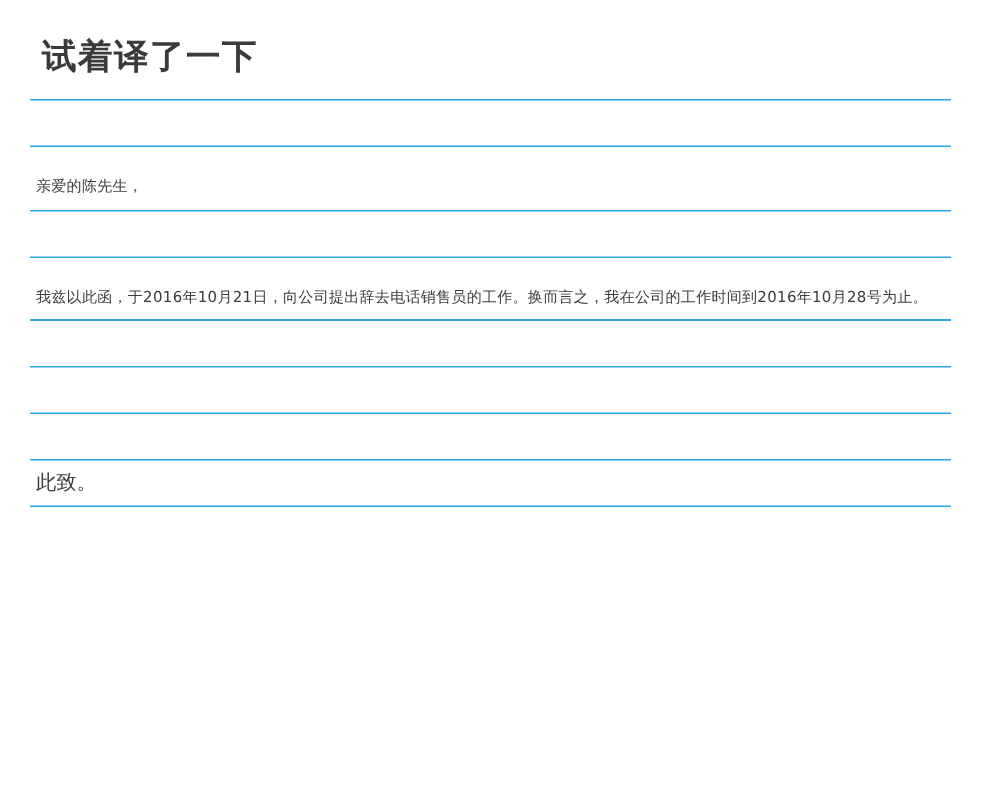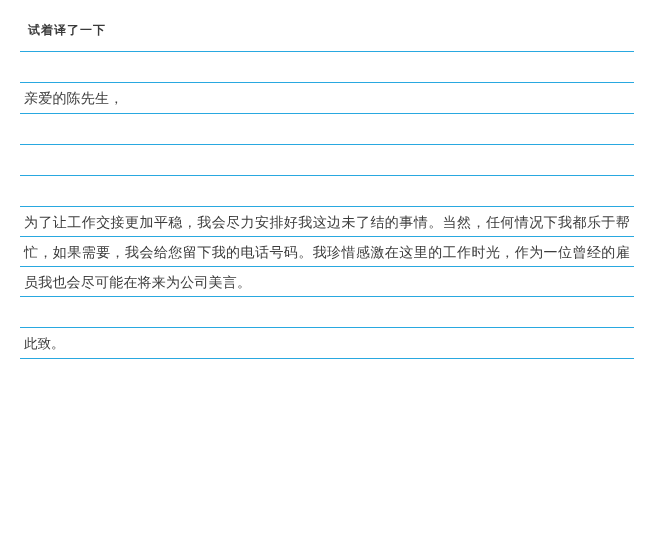--- a/index.html
+++ b/index.html
@@ -15,40 +15,41 @@
   }
   .page {
     position: relative;
     width: 654px;
     height: 533px;
     background: #ffffff;
     box-sizing: border-box;
     padding: 0 20px;
   }
   .doc-title {
-    font-size: 12px;
+    font-size: 23px;
     font-weight: bold;
     color: #3a3a3a;
     letter-spacing: 1px;
     padding: 22px 0 12px 8px;
     line-height: 1.4;
   }
   .rule {
     border: 0;
     border-top: 1px solid #29a8e0;
     margin: 0;
     height: 0;
   }
   .para {
-    font-size: 14px;
+    font-size: 10px;
     line-height: 30px;
     color: #3c3c3c;
     text-align: justify;
     padding: 0 4px;
     letter-spacing: 0.2px;
+    margin-top: 12px;
   }
   .para-block {
     position: relative;
   }
   .spacer-line {
     height: 30px;
   }
   .lined {
     border-bottom: 1px solid #29a8e0;
   }
@@ -69,27 +70,27 @@
 
   <div class="spacer-line"></div>
   <hr class="rule">
 
   <div class="para">亲爱的陈先生，</div>
   <hr class="rule">
 
   <div class="spacer-line"></div>
   <hr class="rule">
 
+  <div class="para-block">
+    <div class="para" style="background-image: linear-gradient(to bottom, transparent 0, transparent 29px, #29a8e0 29px, #29a8e0 30px); background-size: 100% 30px;">我兹以此函，于2016年10月21日，向公司提出辞去电话销售员的工作。换而言之，我在公司的工作时间到2016年10月28号为止。</div>
+  </div>
 
   <div class="spacer-line lined"></div>
 
 
   <div class="spacer-line lined"></div>
 
-  <div class="para-block">
-    <div class="para" style="background-image: linear-gradient(to bottom, transparent 0, transparent 29px, #29a8e0 29px, #29a8e0 30px); background-size: 100% 30px;">为了让工作交接更加平稳，我会尽力安排好我这边未了结的事情。当然，任何情况下我都乐于帮忙，如果需要，我会给您留下我的电话号码。我珍惜感激在这里的工作时光，作为一位曾经的雇员我也会尽可能在将来为公司美言。</div>
-  </div>
 
   <div class="spacer-line lined"></div>
 
   <div class="closing lined">此致。</div>
 
 </div>
 
 </body></html>

